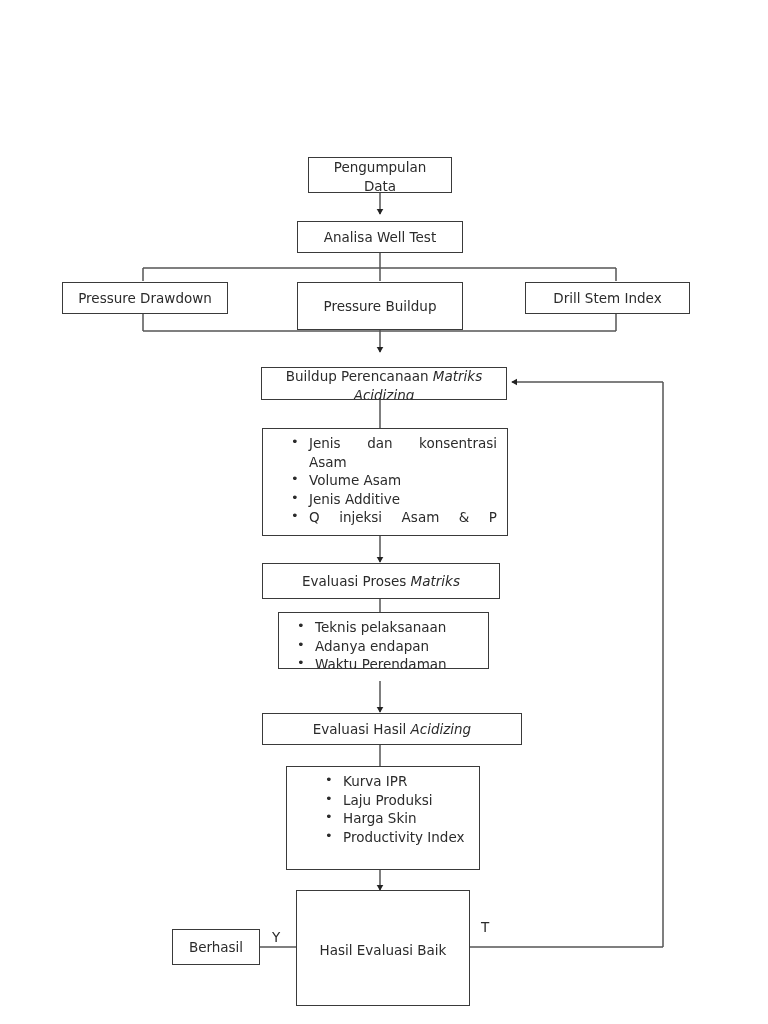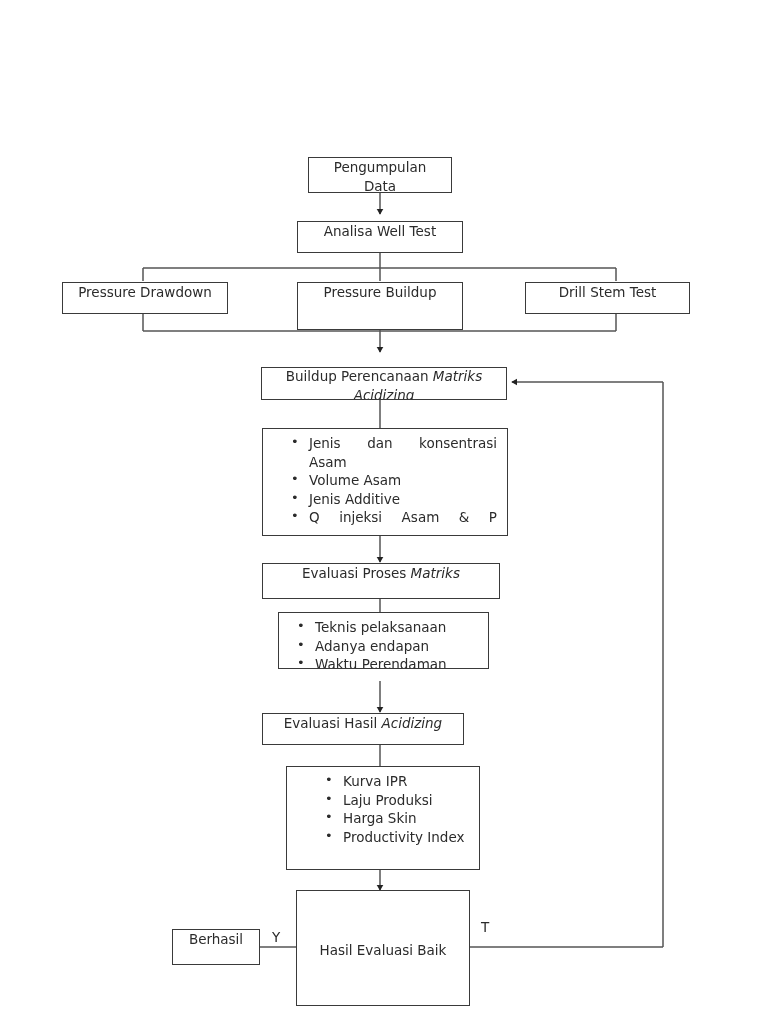--- a/index.html
+++ b/index.html
@@ -50,20 +50,21 @@
     align-items: center;
     justify-content: center;
     text-align: center;
   }
   .box .inner {
     width: 100%;
     padding-top: 4px;
   }
   .box.single {
     display: flex;
+    align-items: center;
     justify-content: center;
     text-align: center;
   }
   .box.single .inner { padding-top: 0; }
   .ital { font-style: italic; }
   ul.blist {
     margin: 0;
     padding: 5px 10px 2px 36px;
     list-style: none;
   }
@@ -170,21 +171,21 @@
   </div>
 
   <div class="box single" style="left:297px; top:282px; width:166px; height:48px;">
     <div class="inner">
       <span>Pressure Buildup</span>
     </div>
   </div>
 
   <div class="box single" style="left:525px; top:282px; width:165px; height:32px;">
     <div class="inner">
-      <span>Drill Stem Test</span>
+      <span>Drill Stem Index</span>
     </div>
   </div>
 
   <div class="box center" style="left:261px; top:367px; width:246px; height:33px;">
     <div class="inner">
       <span>Buildup Perencanaan </span><span class="ital">Matriks</span><br>
       <span class="ital">Acidizing</span>
     </div>
   </div>
 
@@ -219,21 +220,21 @@
       </li>
       <li>
         <span>Adanya endapan</span>
       </li>
       <li>
         <span>Waktu Perendaman</span>
       </li>
     </ul>
   </div>
 
-  <div class="box single" style="left:262px; top:713px; width:202px; height:32px;">
+  <div class="box single" style="left:262px; top:713px; width:260px; height:32px;">
     <div class="inner">
       <span>Evaluasi Hasil </span><span class="ital">Acidizing</span>
     </div>
   </div>
 
   <div class="box" style="left:286px; top:766px; width:194px; height:104px;padding-left:20px;">
     <ul class="blist">
       <li>
         <span>Kurva IPR</span>
       </li>

